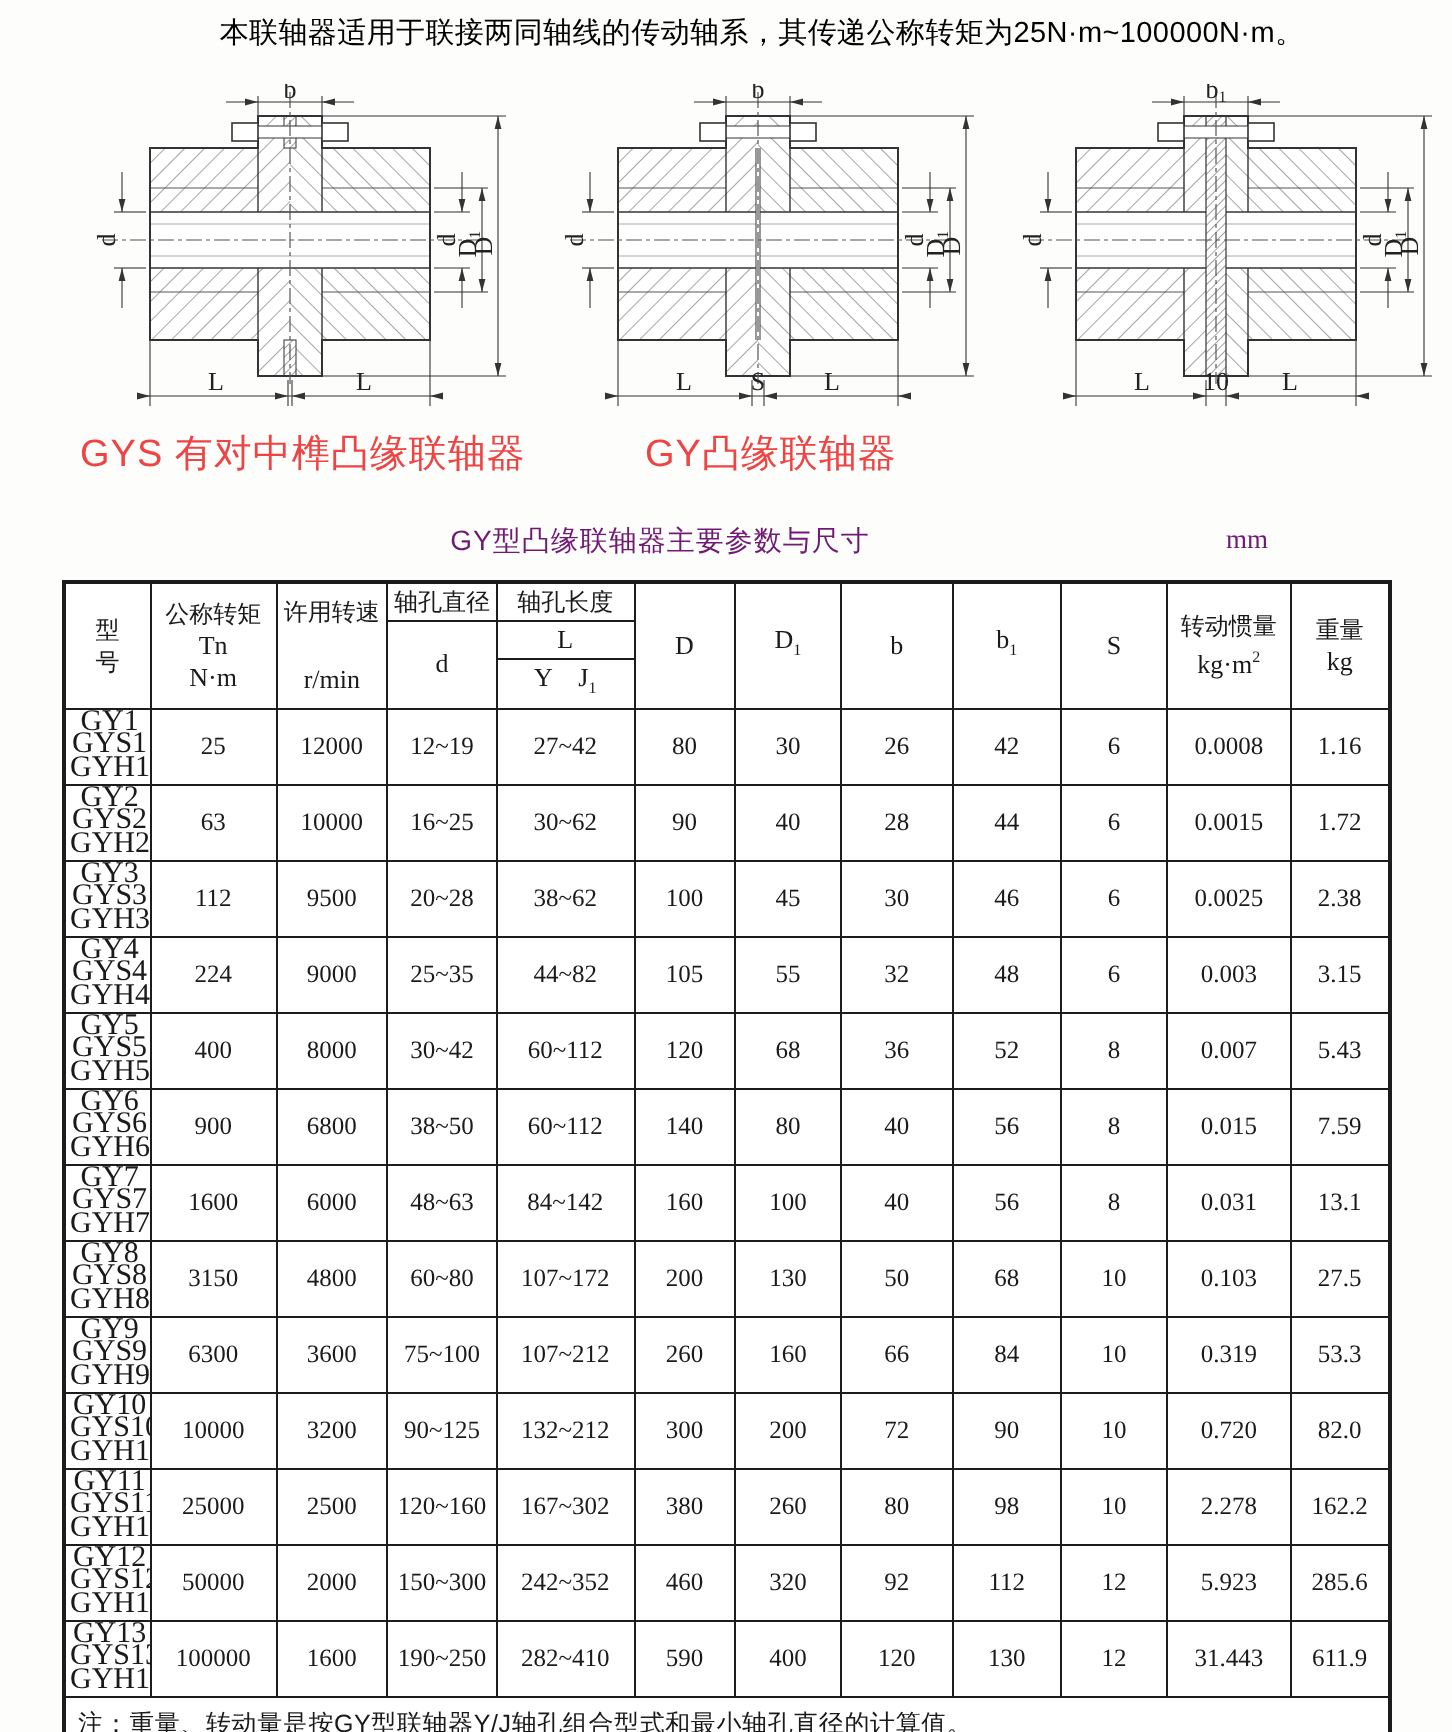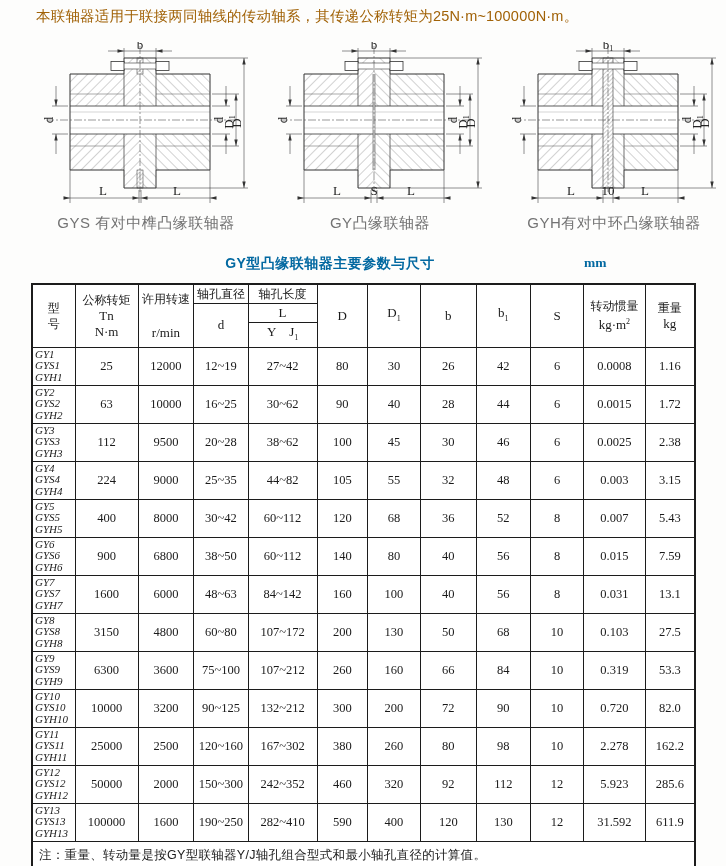--- a/index.html
+++ b/index.html
@@ -1,48 +1,48 @@
 <!DOCTYPE html>
 <html><head>
 <meta charset="utf-8">
 <style>
   html,body{margin:0;padding:0;}
   body{
     width:726px;height:866px;background:#fdfdfc;color:#1a1a1a;
     font-family:"Liberation Sans",sans-serif;overflow:hidden;position:relative;
   }
   .intro{
-    margin:7px 0 0 36px;font-size:14.5px;letter-spacing:.2px;color:#a16207;
+    margin:7px 0 0 36px;font-size:14.5px;letter-spacing:.2px;color:#000000;text-align:center;
   }
   .figures{
     display:flex;justify-content:space-between;align-items:flex-start;
     margin-top:16px;padding:0 6px 0 40px;
   }
   .figure{display:flex;flex-direction:column;align-items:center;}
   .figure svg{display:block;}
-  .caption{font-size:15px;color:#737373;margin-top:2px;letter-spacing:.5px;white-space:nowrap;}
+  .caption{font-size:19px;color:#ef4444;margin-top:2px;letter-spacing:.5px;white-space:nowrap;}
   svg text{font-family:"Liberation Serif",serif;font-size:13px;fill:#222;}
   svg .subt{font-size:8px;}
-  .title-row{position:relative;height:22px;margin-top:22px;font-size:14px;color:#0369a1;font-weight:bold;}
+  .title-row{position:relative;height:22px;margin-top:22px;font-size:14px;color:#701a75;}
   .tbl-title{position:absolute;left:330px;transform:translateX(-50%);letter-spacing:.5px;}
-  .tbl-unit{position:absolute;left:584px;font-family:"Liberation Serif",serif;font-size:13.5px;}
+  .tbl-unit{position:absolute;left:613px;font-family:"Liberation Serif",serif;font-size:13.5px;}
   table{
     border-collapse:collapse;table-layout:fixed;width:665px;margin:6px 0 0 31px;
     border:2px solid #1c1c1c;background:#fff;
   }
   th,td{border:1px solid #1c1c1c;overflow:hidden;}
   thead th{font-weight:normal;font-size:12px;padding:1px 0;vertical-align:middle;line-height:16px;}
   .hdr-sym{font-family:"Liberation Serif",serif;font-size:13px;}
   .hdr-sym sub,.c1sub{font-size:8px;}
   sup{font-size:8px;}
   .gap-b{margin-bottom:18px;}
   .c-num{font-family:"Liberation Serif",serif;font-size:12.5px;text-align:center;height:35px;padding:0 1px;}
   .c-model{
-    font-family:"Liberation Serif",serif;font-size:11px;line-height:11.4px;
-    white-space:pre-line;text-align:left;vertical-align:middle;padding:1px 0 1px 2px;height:35px;font-style:italic;
+    font-family:"Liberation Serif",serif;font-size:15px;line-height:11.4px;
+    white-space:pre-line;text-align:center;vertical-align:middle;padding:1px 0 1px 2px;height:35px;
   }
   .note-row td{font-size:12.5px;text-align:left;padding:5px 2px 5px 6px;letter-spacing:.3px;}
 </style>
 </head>
 <body>
 
 <p class="intro">本联轴器适用于联接两同轴线的传动轴系，其传递公称转矩为25N·m~100000N·m。</p>
 
 <div class="figures">
 
@@ -329,21 +329,20 @@
       </g>
       <text x="100" y="7" text-anchor="middle"><tspan>b</tspan><tspan class="subt" dy="2">1</tspan></text>
       <text transform="translate(12.5,78) rotate(-90)" text-anchor="middle">d</text>
       <text transform="translate(182.5,78) rotate(-90)" text-anchor="middle">d</text>
       <text transform="translate(193,80) rotate(-90)" text-anchor="middle"><tspan>D</tspan><tspan class="subt" dy="2">1</tspan></text>
       <text transform="translate(201,81) rotate(-90)" text-anchor="middle">D</text>
       <text x="63" y="153" text-anchor="middle">L</text>
       <text x="100" y="153" text-anchor="middle">10</text>
       <text x="137" y="153" text-anchor="middle">L</text>
     </svg>
-    <div class="caption">GYH有对中环凸缘联轴器</div>
   </div>
 </div>
 
 <div class="title-row">
   <span class="tbl-title">GY型凸缘联轴器主要参数与尺寸</span>
   <span class="tbl-unit">mm</span>
 </div>
 
 <table>
   <colgroup>
@@ -601,21 +600,21 @@
 GYH13</td>
         <td class="c-num">100000</td>
         <td class="c-num">1600</td>
         <td class="c-num">190~250</td>
         <td class="c-num">282~410</td>
         <td class="c-num">590</td>
         <td class="c-num">400</td>
         <td class="c-num">120</td>
         <td class="c-num">130</td>
         <td class="c-num">12</td>
-        <td class="c-num">31.592</td>
+        <td class="c-num">31.443</td>
         <td class="c-num">611.9</td>
       </tr>
     </tbody>
   <tfoot>
     <tr class="note-row">
       <td colspan="12">注：重量、转动量是按GY型联轴器Y/J轴孔组合型式和最小轴孔直径的计算值。</td>
     </tr>
   </tfoot>
 </table>
 

